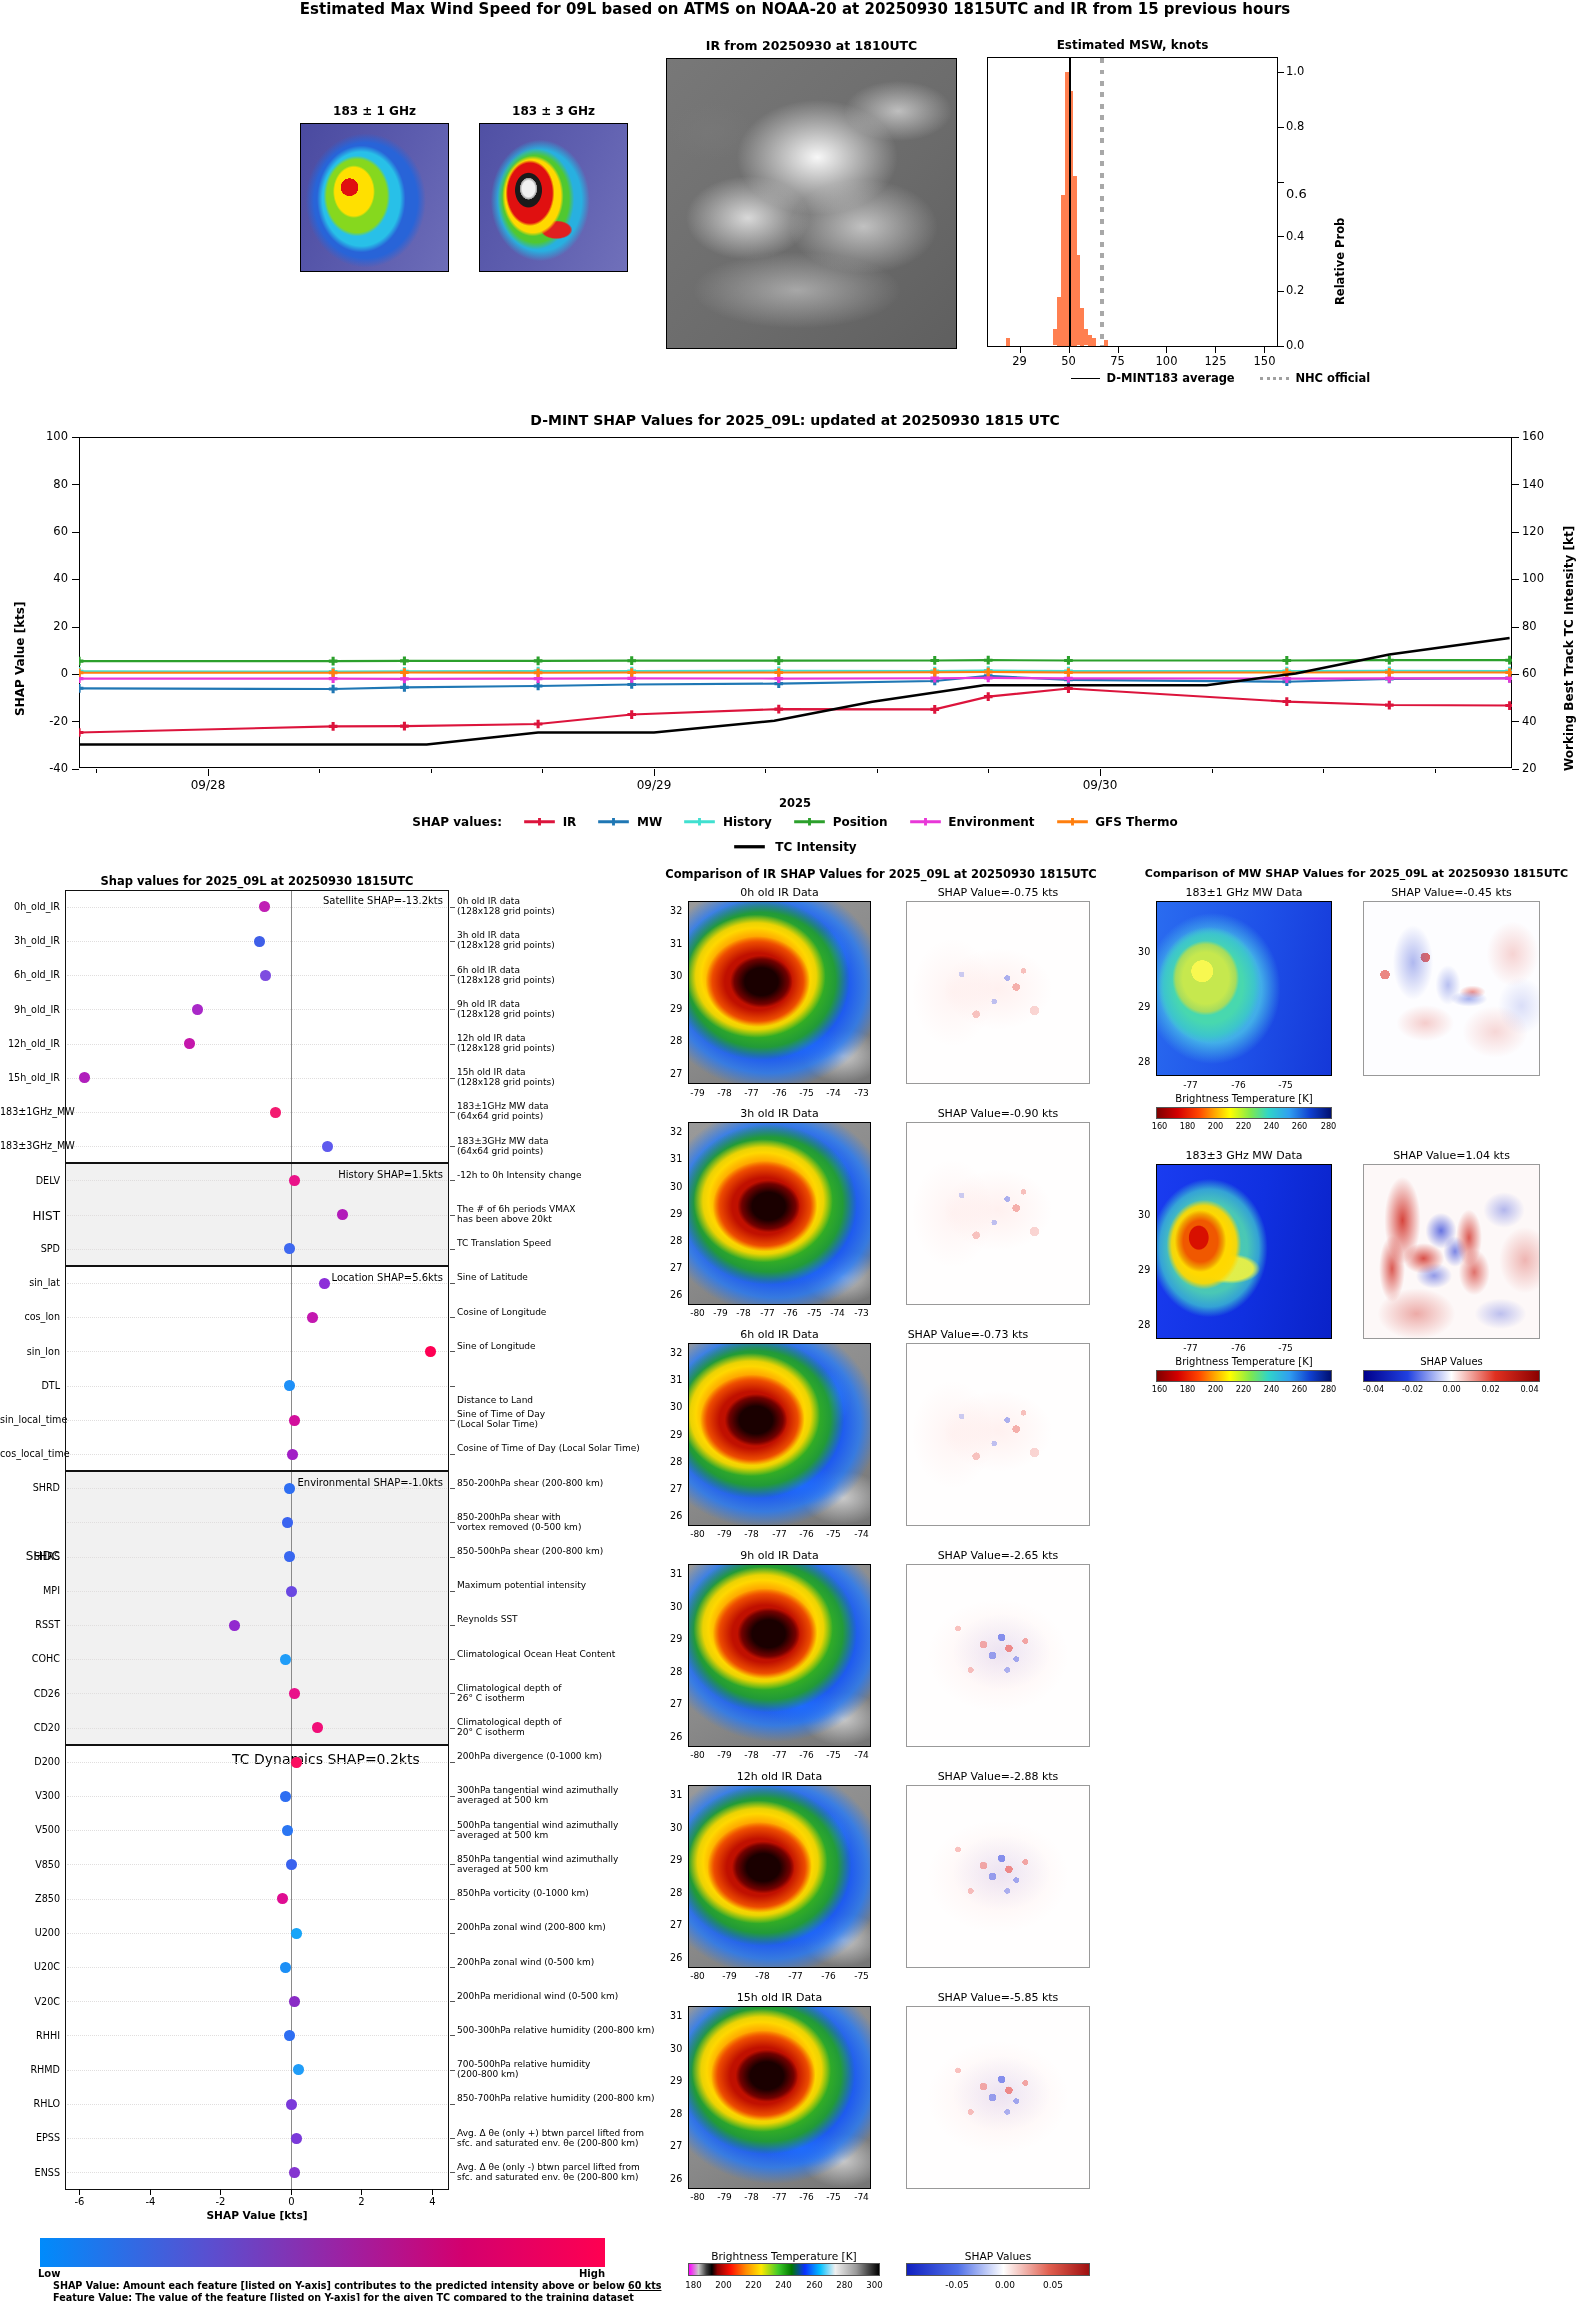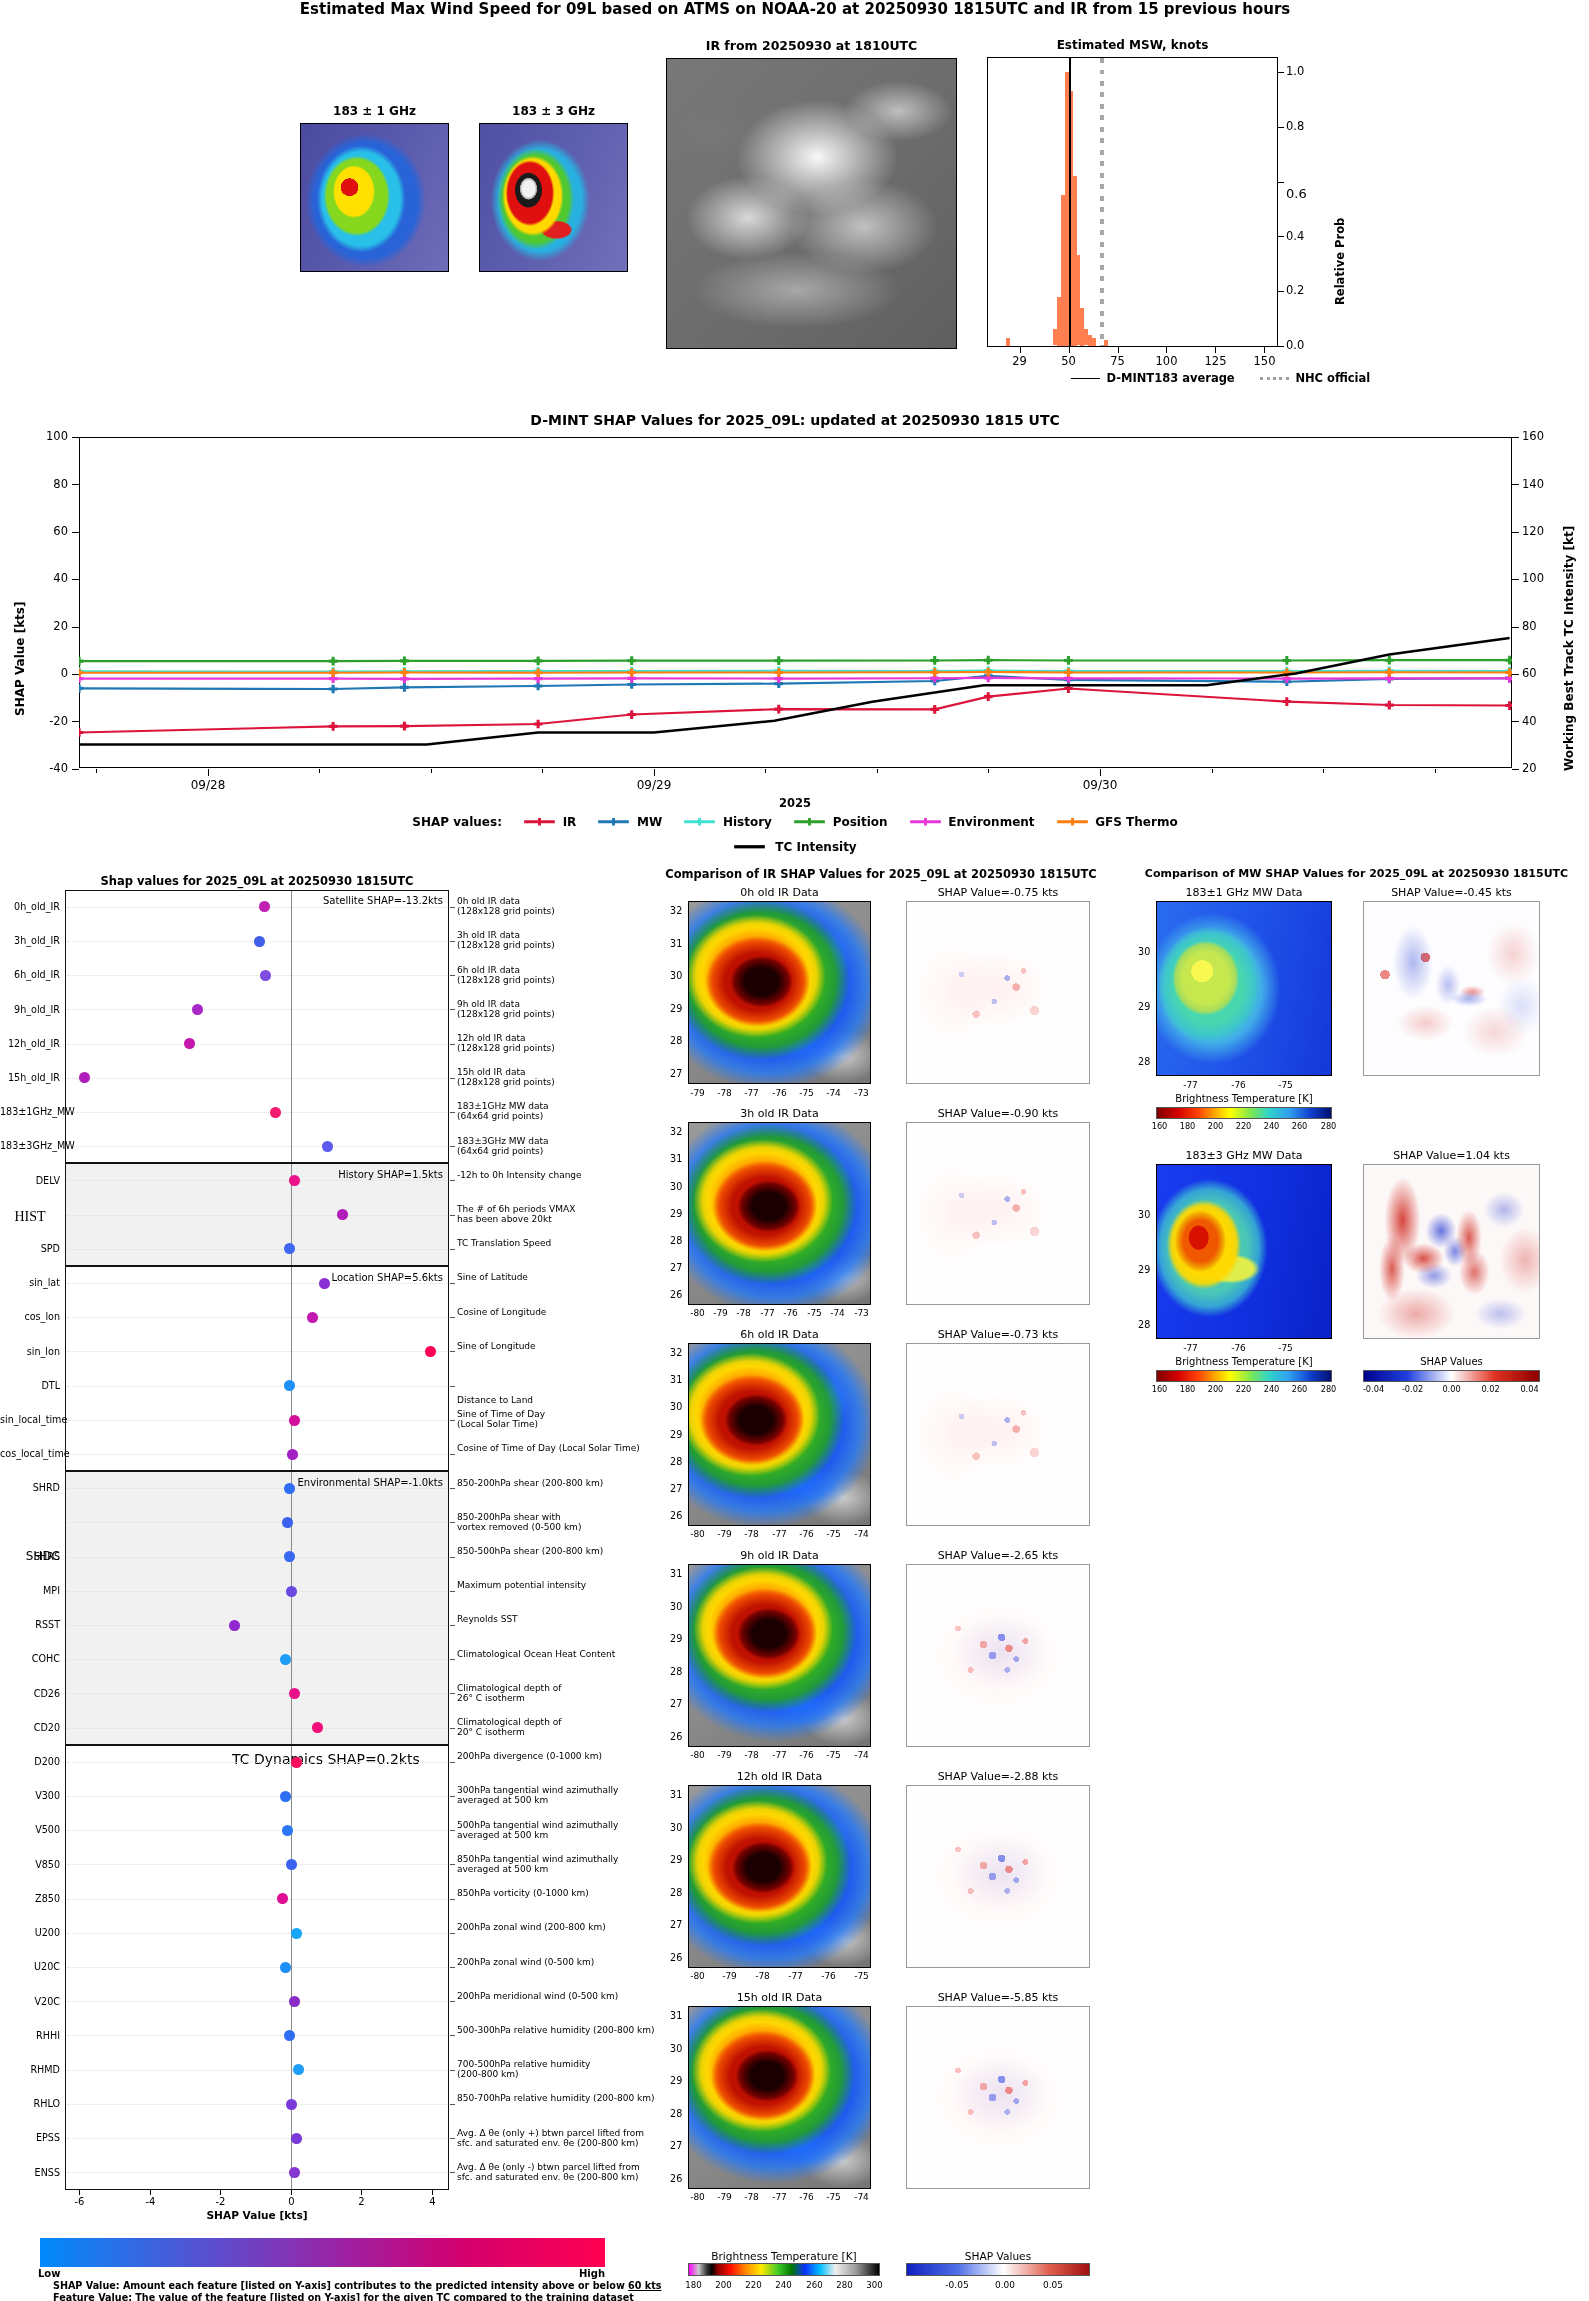--- a/index.html
+++ b/index.html
@@ -397,21 +397,21 @@
 <div style="position: absolute; left: 322px; top: 1141px; width: 10.6px; height: 10.6px; border-radius: 50%; background: rgb(95, 90, 238);"></div>
 <div style="position: absolute; left: 450px; top: 1146px; width: 4.8px; height: 1px; background: rgb(85, 85, 85);"></div>
 <div style="position: absolute; left: 457px; top: 1136px; width: 221px; font-size: 9px; line-height: 1.12; white-space: pre-line;">183±3GHz MW data
 (64x64 grid points)</div>
 <div style="position: absolute; left: 67px; top: 1180px; width: 380px; height: 0px; border-top: 1px dotted rgb(224, 222, 222);"></div>
 <div style="position: absolute; left: 0px; top: 1175px; width: 60px; text-align: right; font-size: 9.6px;">DELV</div>
 <div style="position: absolute; left: 289px; top: 1175px; width: 10.6px; height: 10.6px; border-radius: 50%; background: rgb(234, 19, 137);"></div>
 <div style="position: absolute; left: 450px; top: 1180px; width: 4.8px; height: 1px; background: rgb(85, 85, 85);"></div>
 <div style="position: absolute; left: 457px; top: 1170px; width: 221px; font-size: 9px; line-height: 1.12; white-space: pre-line;">-12h to 0h Intensity change</div>
 <div style="position: absolute; left: 67px; top: 1215px; width: 380px; height: 0px; border-top: 1px dotted rgb(224, 222, 222);"></div>
-<div style="position: absolute; left: 0px; top: 1209px; width: 60px; text-align: center; font-size: 14px; font-family: Liberation Serif, serif;">HIST</div>
+<div style="position: absolute; left: 0px; top: 1209px; width: 60px; text-align: right; font-size: 12px;">HIST</div>
 <div style="position: absolute; left: 337px; top: 1209px; width: 10.6px; height: 10.6px; border-radius: 50%; background: rgb(178, 28, 186);"></div>
 <div style="position: absolute; left: 450px; top: 1215px; width: 4.8px; height: 1px; background: rgb(85, 85, 85);"></div>
 <div style="position: absolute; left: 457px; top: 1204px; width: 221px; font-size: 9px; line-height: 1.12; white-space: pre-line;">The # of 6h periods VMAX
 has been above 20kt</div>
 <div style="position: absolute; left: 67px; top: 1249px; width: 380px; height: 0px; border-top: 1px dotted rgb(224, 222, 222);"></div>
 <div style="position: absolute; left: 0px; top: 1243px; width: 60px; text-align: right; font-size: 9.6px;">SPD</div>
 <div style="position: absolute; left: 284px; top: 1243px; width: 10.6px; height: 10.6px; border-radius: 50%; background: rgb(62, 104, 240);"></div>
 <div style="position: absolute; left: 450px; top: 1249px; width: 4.8px; height: 1px; background: rgb(85, 85, 85);"></div>
 <div style="position: absolute; left: 457px; top: 1238px; width: 221px; font-size: 9px; line-height: 1.12; white-space: pre-line;">TC Translation Speed</div>
 <div style="position: absolute; left: 67px; top: 1283px; width: 380px; height: 0px; border-top: 1px dotted rgb(224, 222, 222);"></div>
@@ -602,21 +602,21 @@
 <div style="position: absolute; left: 665px; top: 1289px; width: 17.3px; text-align: right; font-size: 9.6px;">26</div>
 <div style="position: absolute; left: 684px; top: 1308px; width: 27px; text-align: center; font-size: 9px;">-80</div>
 <div style="position: absolute; left: 707px; top: 1308px; width: 27px; text-align: center; font-size: 9px;">-79</div>
 <div style="position: absolute; left: 730px; top: 1308px; width: 27px; text-align: center; font-size: 9px;">-78</div>
 <div style="position: absolute; left: 754px; top: 1308px; width: 27px; text-align: center; font-size: 9px;">-77</div>
 <div style="position: absolute; left: 777px; top: 1308px; width: 27px; text-align: center; font-size: 9px;">-76</div>
 <div style="position: absolute; left: 801px; top: 1308px; width: 27px; text-align: center; font-size: 9px;">-75</div>
 <div style="position: absolute; left: 824px; top: 1308px; width: 27px; text-align: center; font-size: 9px;">-74</div>
 <div style="position: absolute; left: 848px; top: 1308px; width: 27px; text-align: center; font-size: 9px;">-73</div>
 <div style="position: absolute; left: 688px; top: 1328px; width: 183px; text-align: center; font-size: 11px;">6h old IR Data</div>
-<div style="position: absolute; left: 906px; top: 1328px; width: 184px; text-align: center; font-size: 11px;">SHAP Value=-0.73 kts</div>
+<div style="position: absolute; left: 876px; top: 1328px; width: 184px; text-align: center; font-size: 11px;">SHAP Value=-0.73 kts</div>
 <div class=" panelbox irdata irv2" style="position: absolute; left: 688px; top: 1343px; width: 183px; height: 183px;"></div>
 <div class=" shapmap sp-light" style="position: absolute; left: 906px; top: 1343px; width: 184px; height: 183px;"></div>
 <div style="position: absolute; left: 665px; top: 1347px; width: 17.3px; text-align: right; font-size: 9.6px;">32</div>
 <div style="position: absolute; left: 665px; top: 1374px; width: 17.3px; text-align: right; font-size: 9.6px;">31</div>
 <div style="position: absolute; left: 665px; top: 1401px; width: 17.3px; text-align: right; font-size: 9.6px;">30</div>
 <div style="position: absolute; left: 665px; top: 1429px; width: 17.3px; text-align: right; font-size: 9.6px;">29</div>
 <div style="position: absolute; left: 665px; top: 1456px; width: 17.3px; text-align: right; font-size: 9.6px;">28</div>
 <div style="position: absolute; left: 665px; top: 1483px; width: 17.3px; text-align: right; font-size: 9.6px;">27</div>
 <div style="position: absolute; left: 665px; top: 1510px; width: 17.3px; text-align: right; font-size: 9.6px;">26</div>
 <div style="position: absolute; left: 684px; top: 1529px; width: 27px; text-align: center; font-size: 9px;">-80</div>

